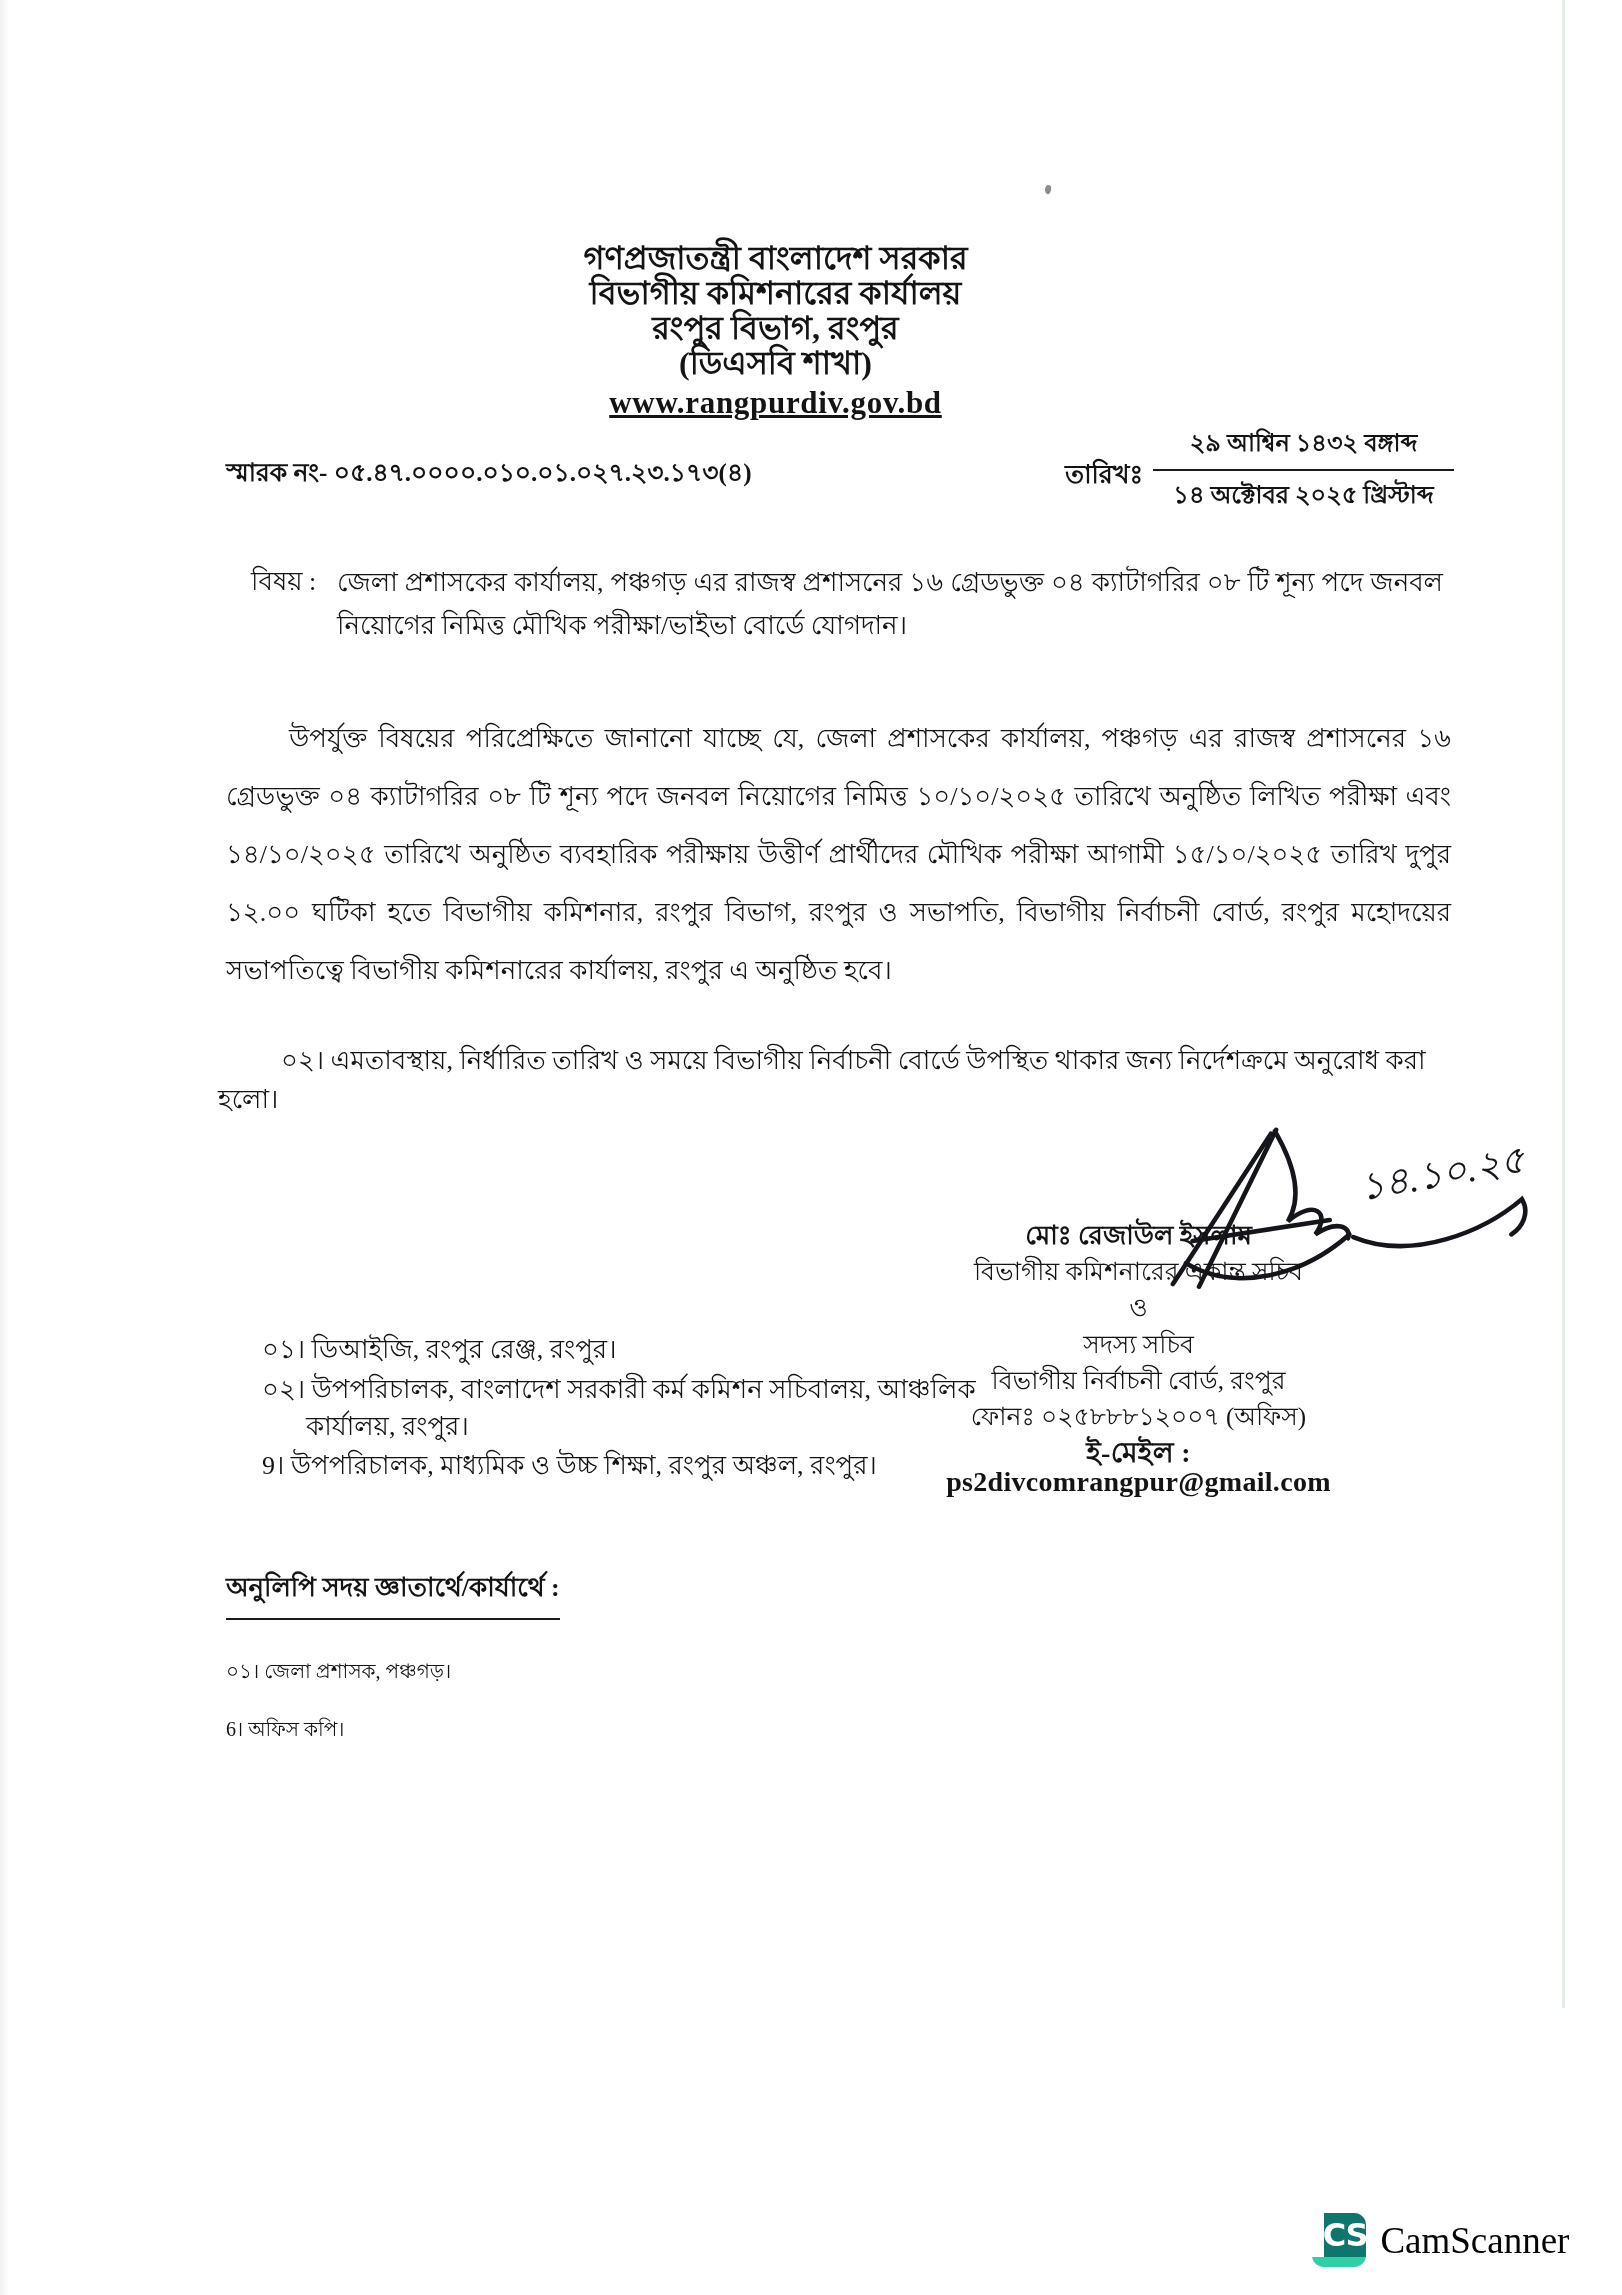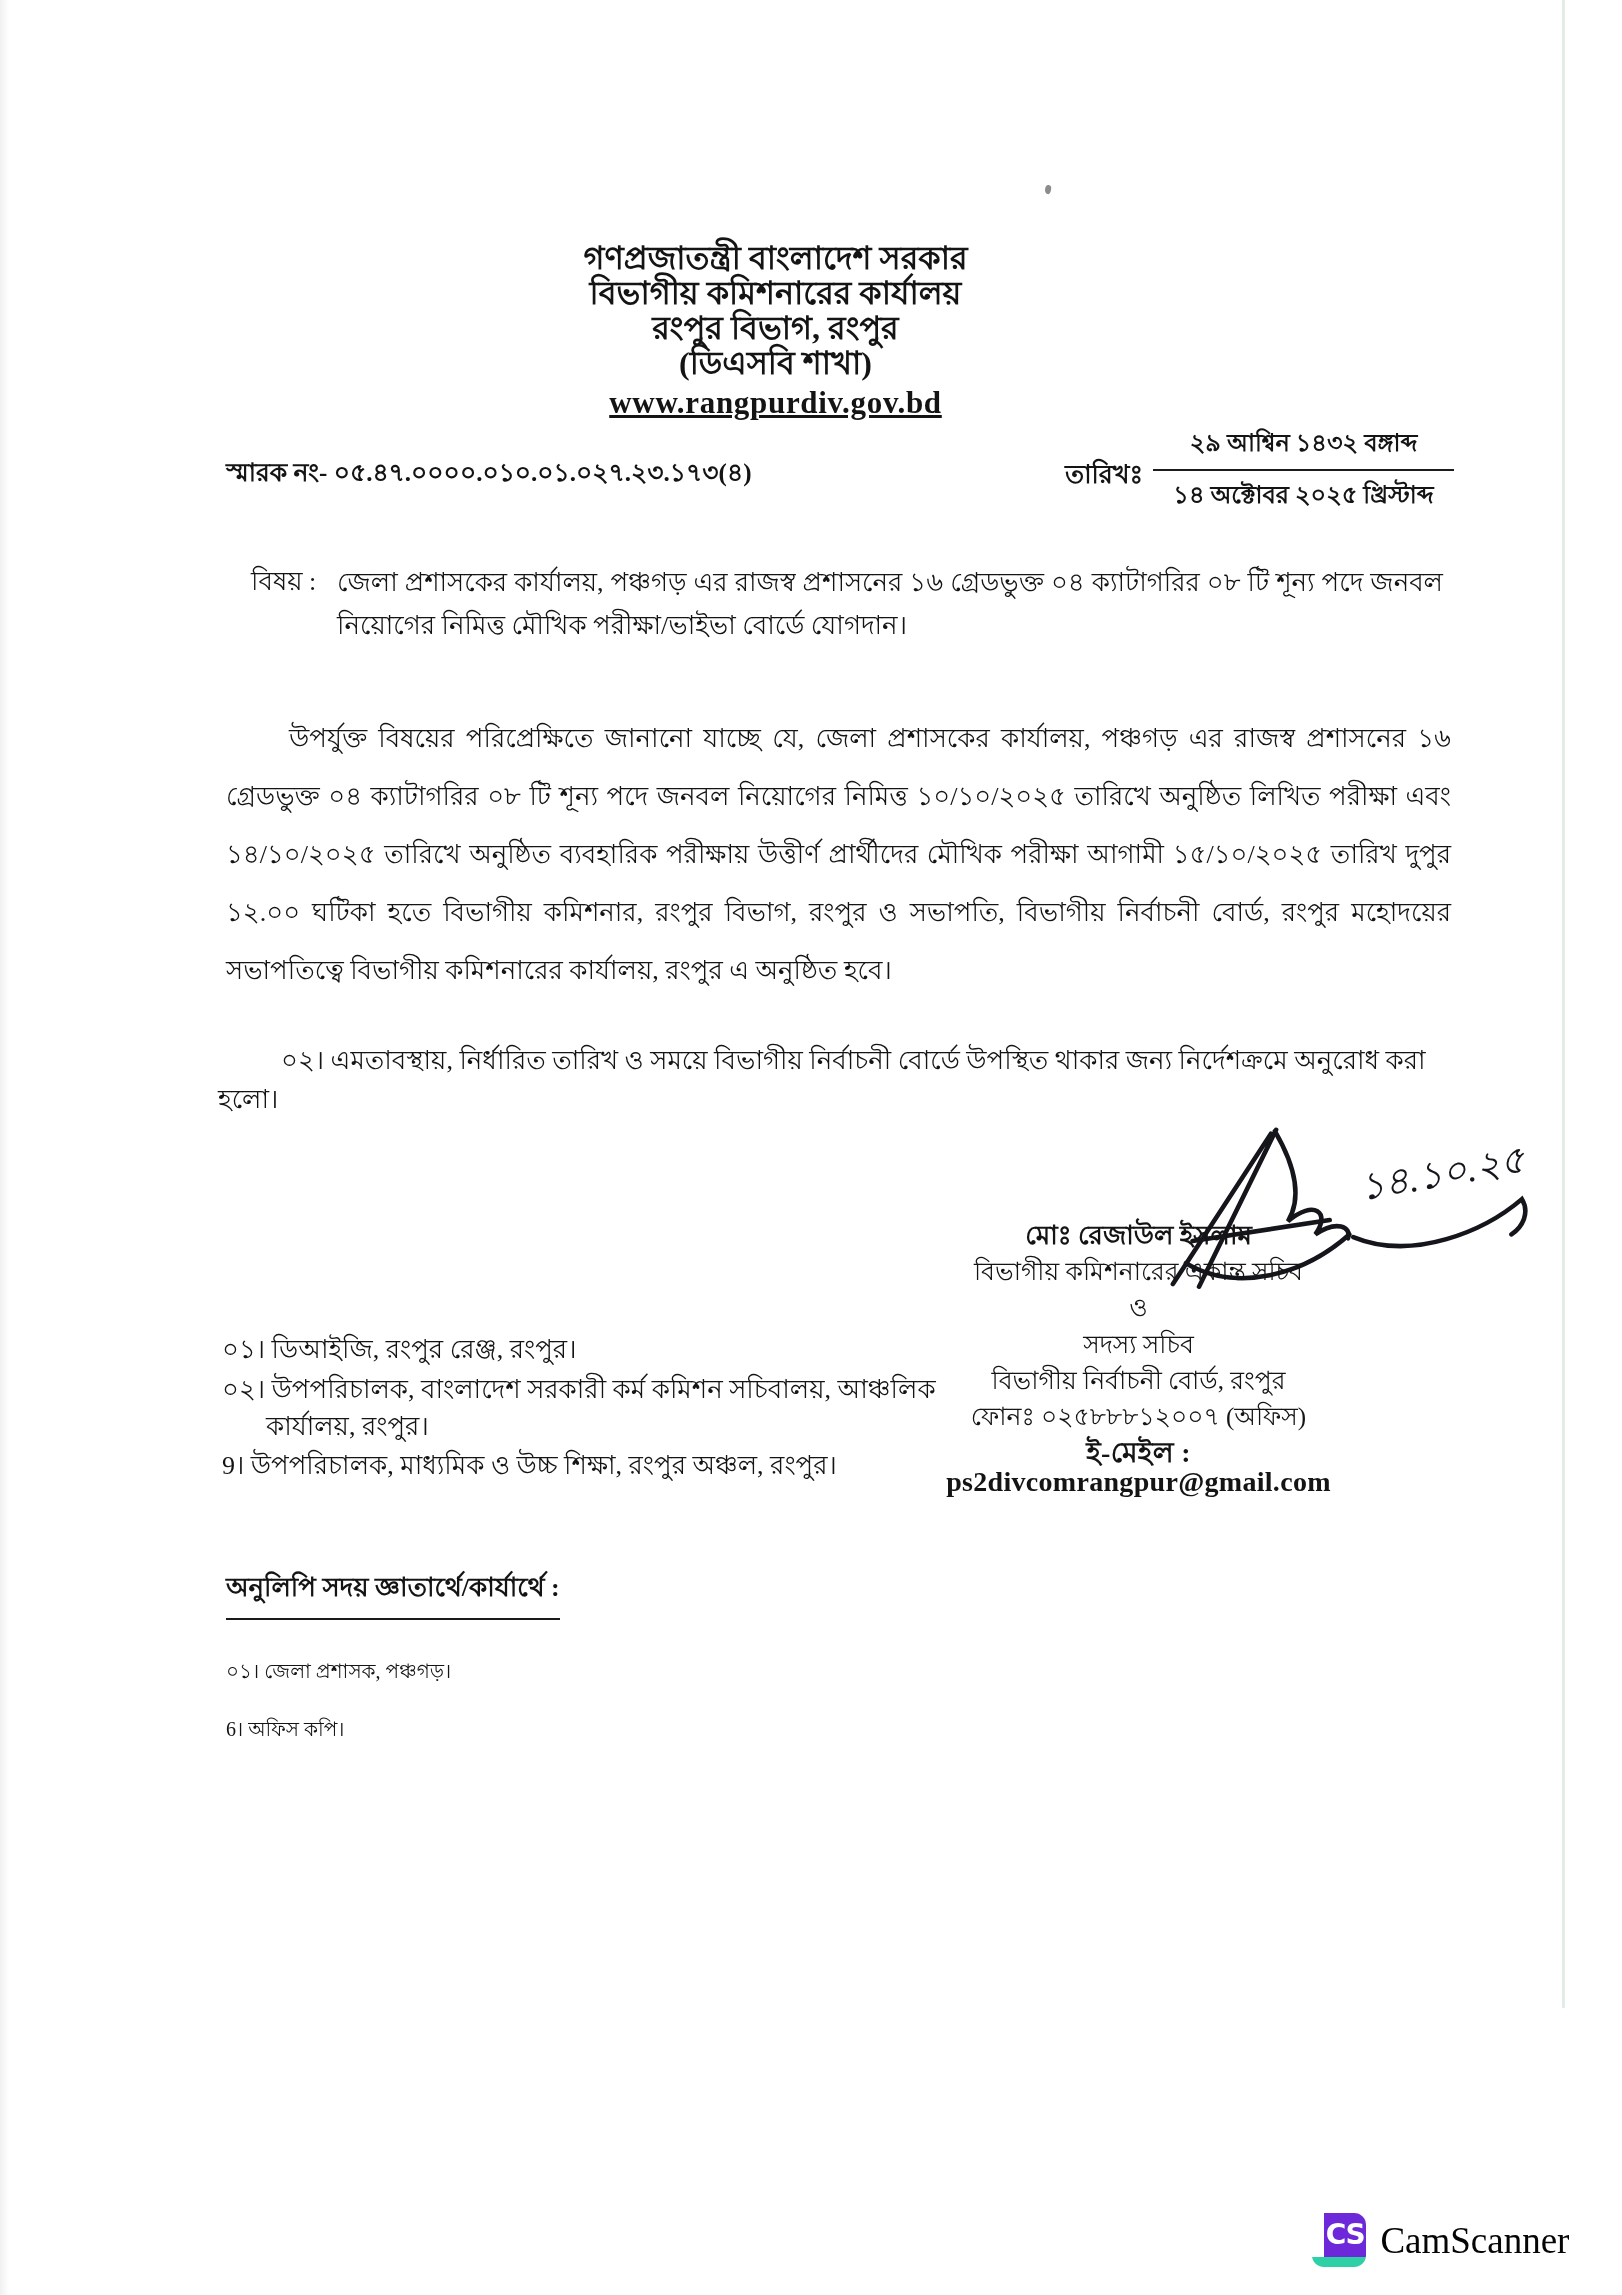--- a/index.html
+++ b/index.html
@@ -43,36 +43,36 @@
 
   
   .sig-svg { left:1132px; top:1122px; width:419px; height:183px; }
   .sig-col { left:913px; top:1221px; width:451px; text-align:center; font-size:25px; line-height:29px; }
   .sig-col .name { font-size:26px; font-weight:bold; }
   .sig-col > div { margin-bottom:7.2px; }
   .sig-col .email { font-size:28px; font-weight:bold; letter-spacing:0.3px; }
 
   
   .recipients { left:222px; top:1331px; width:785px; font-size:26px; line-height:37px; }
-  .recipients .r-item { margin-bottom:2.6px; padding-left:44px; text-indent:-44px; }
+  .recipients .r-item { margin-bottom:2.6px; padding-left:44px; text-indent:-44px;margin-left:40px; }
 
   
   .copy-head { left:226px; top:1567px; font-size:26px; font-weight:bold;
     border-bottom:2.6px solid #1a1a1a; padding-bottom:6.5px; }
   .copy-list { left:226px; top:1656px; font-size:20px; line-height:30px; }
   .copy-list .c-item { margin-bottom:27.5px; }
 
   
   .cam { left:1312px; top:2213px; display:flex; align-items:center; }
   .cam-icon { width:54px; height:54px; border-radius:11.8px; overflow:hidden;
     display:flex; flex-direction:column; }
-  .cam-icon .cs-top { flex:1; background:#6d28d9; color:#ffffff; display:flex;
+  .cam-icon .cs-top { flex:1; background:#0f766e; color:#ffffff; display:flex;
     align-items:center; justify-content:center;
     font-family:"DejaVu Sans","Liberation Sans",sans-serif; font-weight:bold;
-    font-size:28px; letter-spacing:-1.3px;margin-left:12px; }
+    font-size:32px; letter-spacing:-1.3px;margin-left:12px; }
   .cam-icon .cs-strip { height:10.5px; background:#2ed0a5; }
   .cam-label { margin-left:14.4px; font-size:37px; color:#050505;
     font-family:"Liberation Serif","DejaVu Serif",serif; }
 </style>
 </head>
 <body>
 
 <div class="abs edge-line"></div>
 <div class="abs left-shadow"></div>
 <div class="abs speck"></div>

